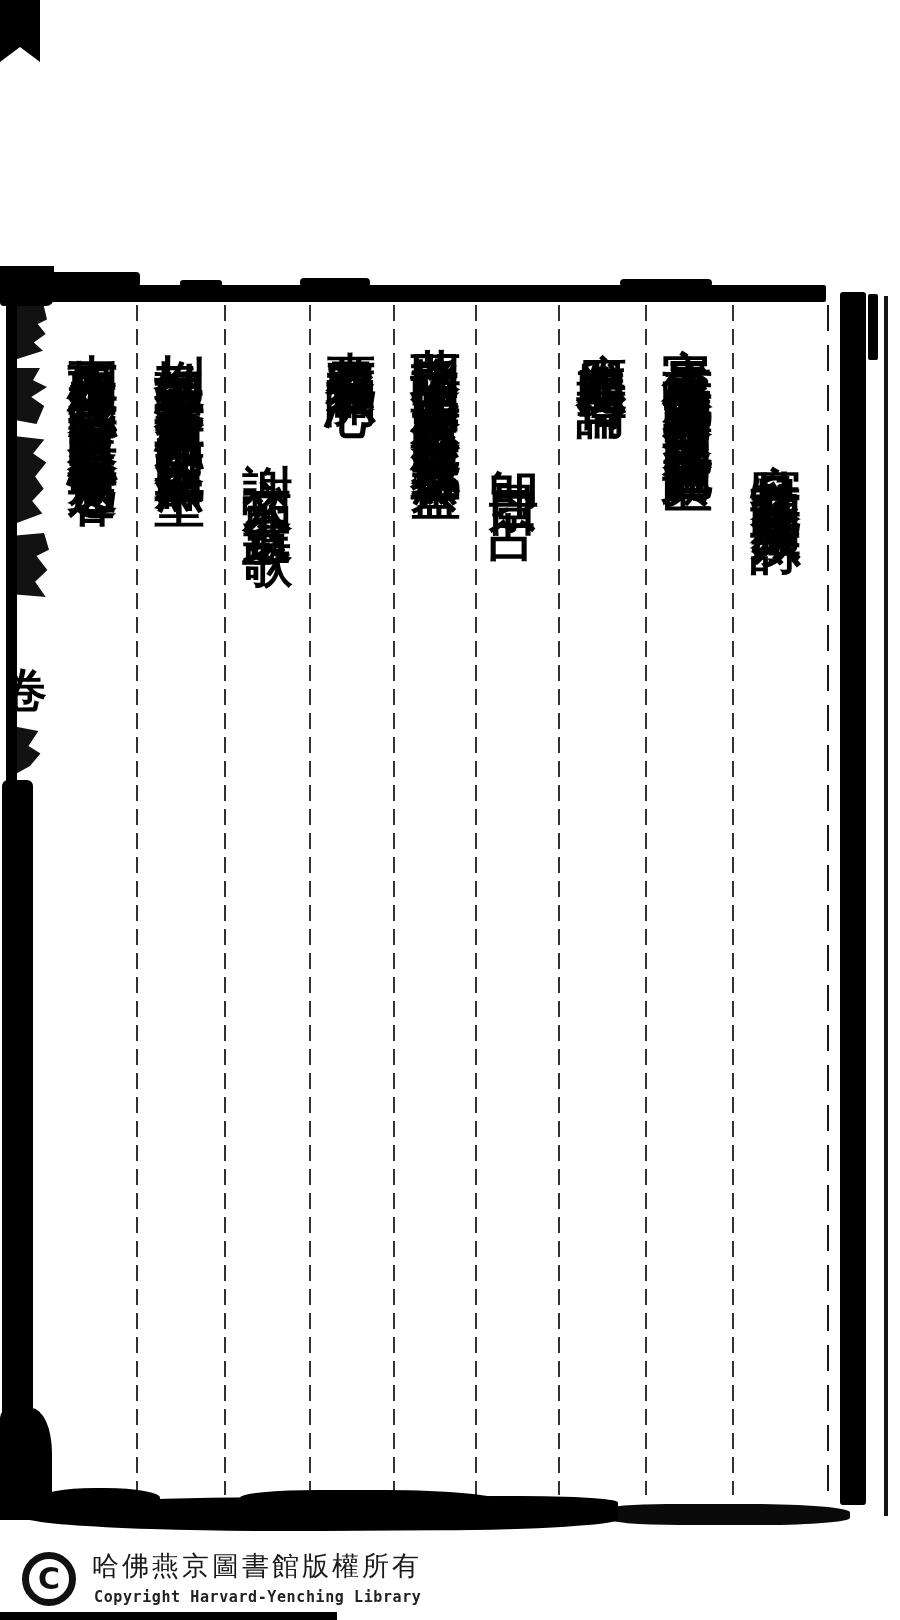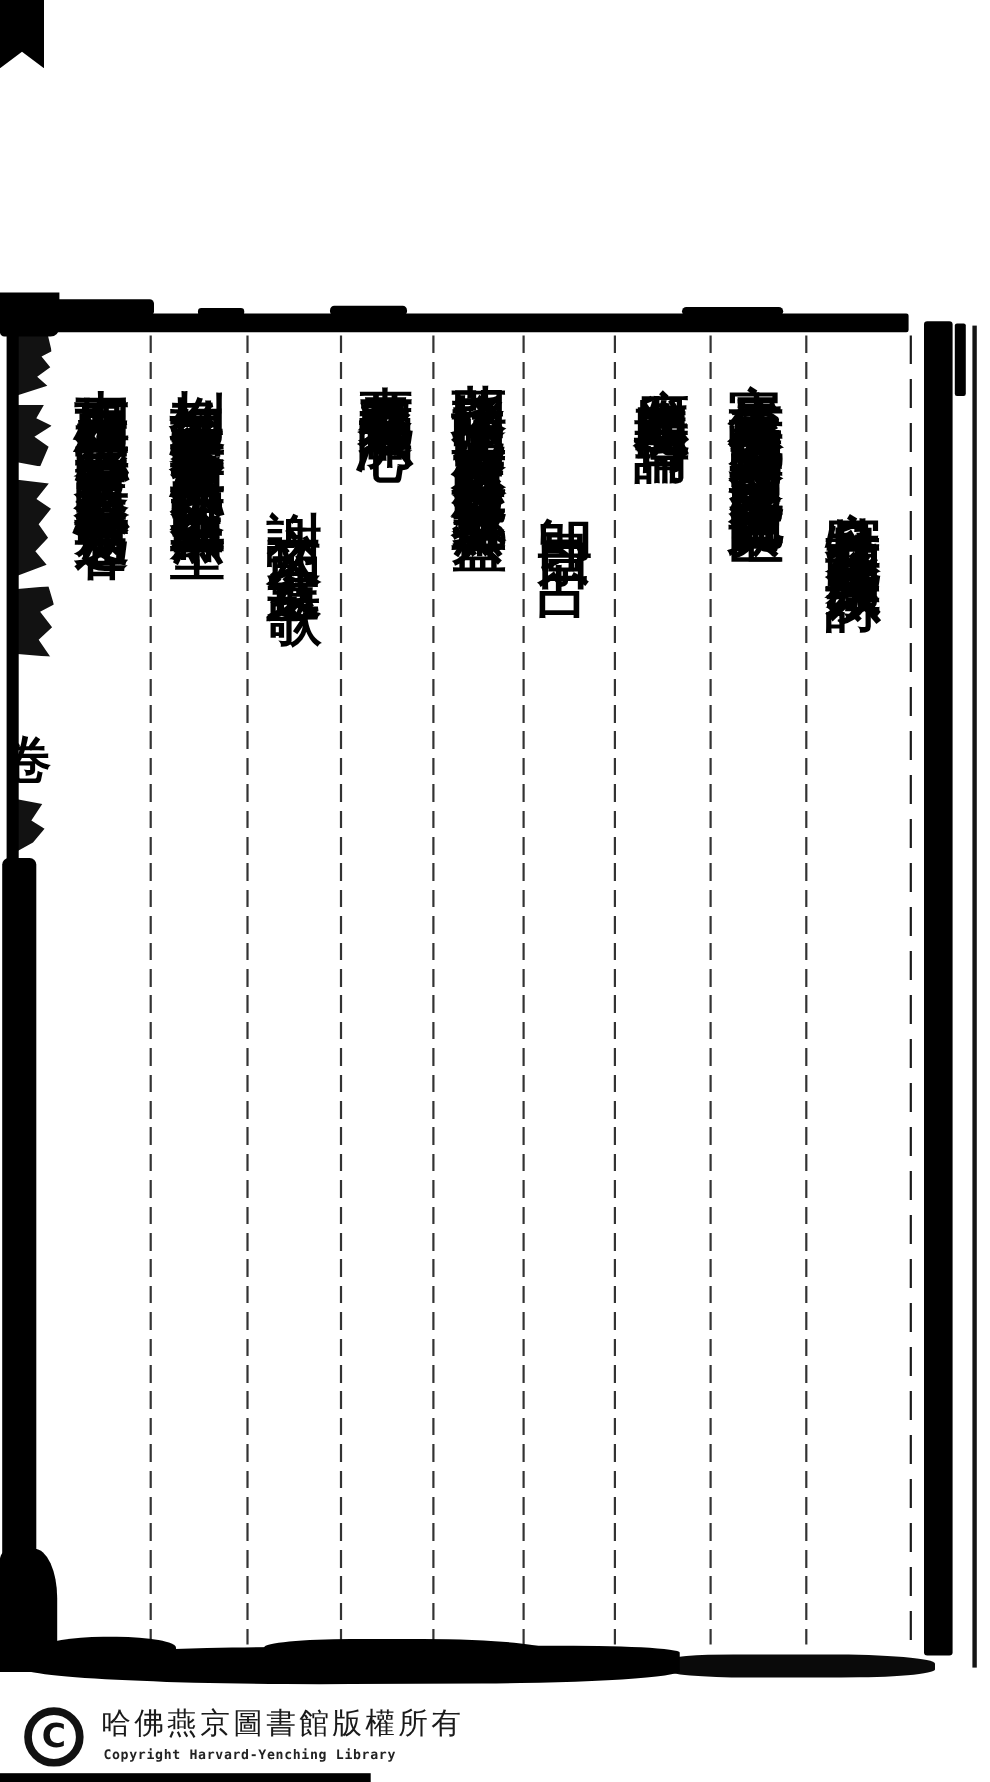--- a/index.html
+++ b/index.html
@@ -54,21 +54,21 @@
   .bb2{left:240px;top:1490px;width:262px;height:26px;border-radius:30% 45% 25% 40%;}
   .bb3{left:606px;top:1504px;width:244px;height:21px;border-radius:25% 40% 35% 30%;opacity:.96;}
   .bb4{left:40px;top:1488px;width:120px;height:22px;border-radius:45%;}
   
   .stamp-circle{position:absolute;left:22px;top:1552px;width:40px;height:40px;border:7px solid #111;
                 border-radius:50%;display:flex;align-items:center;justify-content:center;}
   .stamp-circle span{font-family:"DejaVu Sans","Liberation Sans",sans-serif;font-weight:700;
                      font-size:30px;color:#111;line-height:1;}
   .stamp-cn{position:absolute;left:92px;top:1548px;font-size:27px;letter-spacing:3px;color:#1a1a1a;
             font-weight:500;font-family:"Liberation Serif","DejaVu Serif",serif;}
-  .stamp-en{position:absolute;left:94px;top:1588px;font-size:12px;font-weight:700;letter-spacing:.6px;
+  .stamp-en{position:absolute;left:94px;top:1588px;font-size:15px;font-weight:700;letter-spacing:.6px;
             color:#222;font-family:"DejaVu Sans Mono","Liberation Mono",monospace;}
   .bottom-line{left:0;top:1612px;width:337px;height:8px;}
 </style>
 </head>
 <body>
 
 <div id="screen">
 
   <div class="bar top-border"></div>
   <div class="bar tb1"></div>

